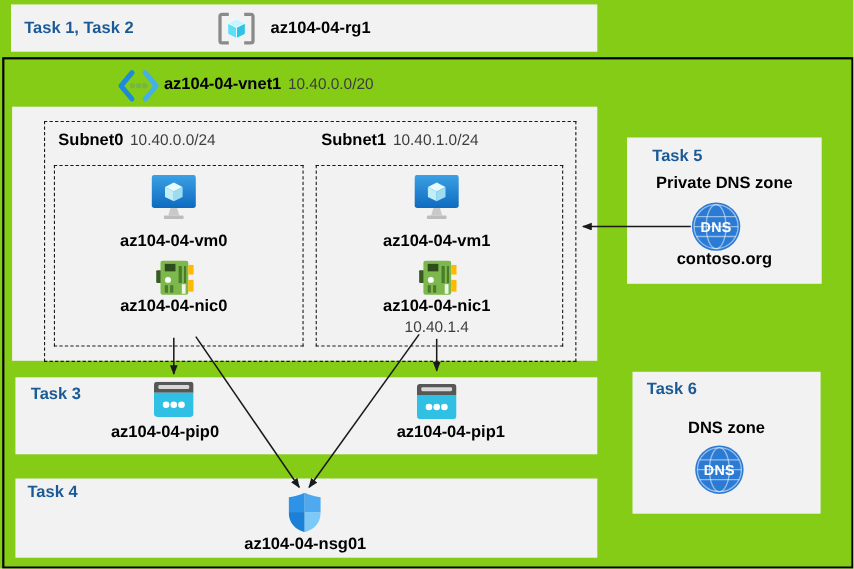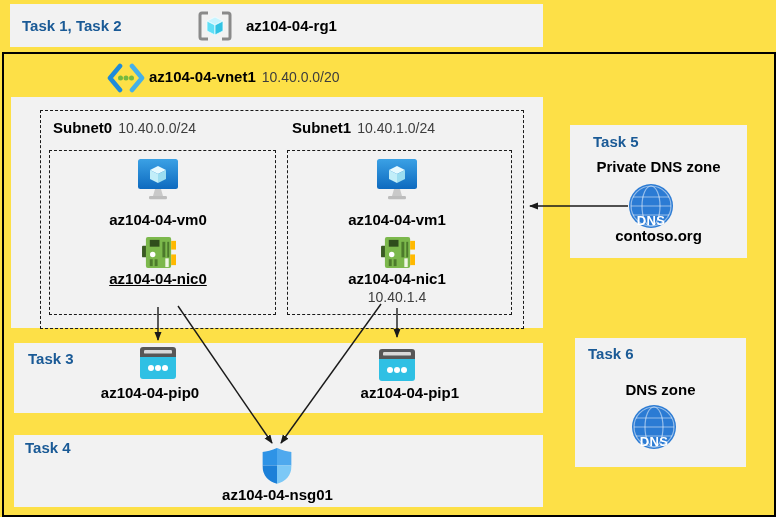--- a/index.html
+++ b/index.html
@@ -1,30 +1,30 @@
 <!DOCTYPE html>
 <html><head>
 <meta charset="utf-8">
 <style>
   html,body{margin:0;padding:0;background:#fff;}
-  .canvas{position:relative;width:776px;height:517px;background:#fde047;
+  .canvas{position:relative;width:776px;height:517px;background:#84cc16;
           font-family:"Liberation Sans",sans-serif;overflow:hidden;}
   .bg{position:absolute;background:#F2F2F2;}
   .outer-box{position:absolute;left:2px;top:52px;width:770px;height:461px;
              border:2px solid #000;background:transparent;}
   .dashed{position:absolute;border:1px dashed #1A1A1A;z-index:1;}
   .task-label{position:absolute;color:#1A5A96;font-weight:700;font-size:15px;z-index:3;white-space:nowrap;}
   .res-name{font-weight:700;font-size:15px;color:#000;white-space:nowrap;}
   .sub-text{font-size:14px;color:#3D3D3D;white-space:nowrap;}
   .row{position:absolute;display:flex;align-items:baseline;gap:6px;z-index:3;}
   .centered{position:absolute;text-align:center;z-index:3;}
   .icon{position:absolute;z-index:3;line-height:0;}
   .arrows{position:absolute;left:0;top:0;width:776px;height:517px;z-index:2;pointer-events:none;}
   .dns-icon{position:absolute;width:44px;height:44px;border-radius:50%;background:#2B7BD4;
-            display:flex;align-items:flex-end;justify-content:center;z-index:3;}
+            display:flex;align-items:center;justify-content:center;z-index:3;}
   .dns-icon svg{position:absolute;left:0;top:0;}
   .dns-text{position:relative;color:#fff;font-weight:700;font-size:13px;letter-spacing:.3px;}
 </style>
 </head>
 <body>
 
 <div class="canvas">
 
   <div class="bg" style="left:10px;top:4px;width:533px;height:43px;"></div>
   <div class="outer-box"></div>
@@ -111,21 +111,21 @@
       <rect x="21" y="6" width="3" height="16" fill="#4C7A2B"></rect>
       <rect x="26" y="6" width="2" height="16" fill="#4C7A2B"></rect>
       <circle cx="11" cy="19" r="2.8" fill="#FFFFFF"></circle>
       <rect x="8" y="24" width="3" height="7" fill="#4C7A2B"></rect>
       <rect x="13" y="24" width="3" height="7" fill="#4C7A2B"></rect>
       <rect x="24" y="23" width="3.5" height="9" fill="#EFF6E5"></rect>
       <rect x="30" y="5" width="5" height="9" fill="#FFB900"></rect>
       <rect x="30" y="19" width="5" height="11" fill="#FFB900"></rect>
     </svg>
   </span>
-  <div class="centered res-name" style="left:78px;top:270px;width:160px;text-decoration:underline;">az104-04-nic0</div>
+  <div class="centered res-name" style="left:78px;top:270px;width:160px;">az104-04-nic0</div>
 
   <span class="icon" style="left:375px;top:159px;">
     <svg width="44" height="43" viewBox="0 0 44 43">
       <rect x="2" y="0" width="40" height="30" rx="2.5" fill="url(#vmg)"></rect>
       <polygon points="22,7 30,11 22,15 14,11" fill="#E7FAFF"></polygon>
       <polygon points="14,11 22,15 22,24 14,20" fill="#C2EEF9"></polygon>
       <polygon points="30,11 22,15 22,24 30,20" fill="#9CDDF0"></polygon>
       <polygon points="19,30 25,30 27,37 17,37" fill="#C9C9C9"></polygon>
       <rect x="13" y="37" width="18" height="3.2" rx="1.2" fill="#BDBDBD"></rect>
     </svg>

